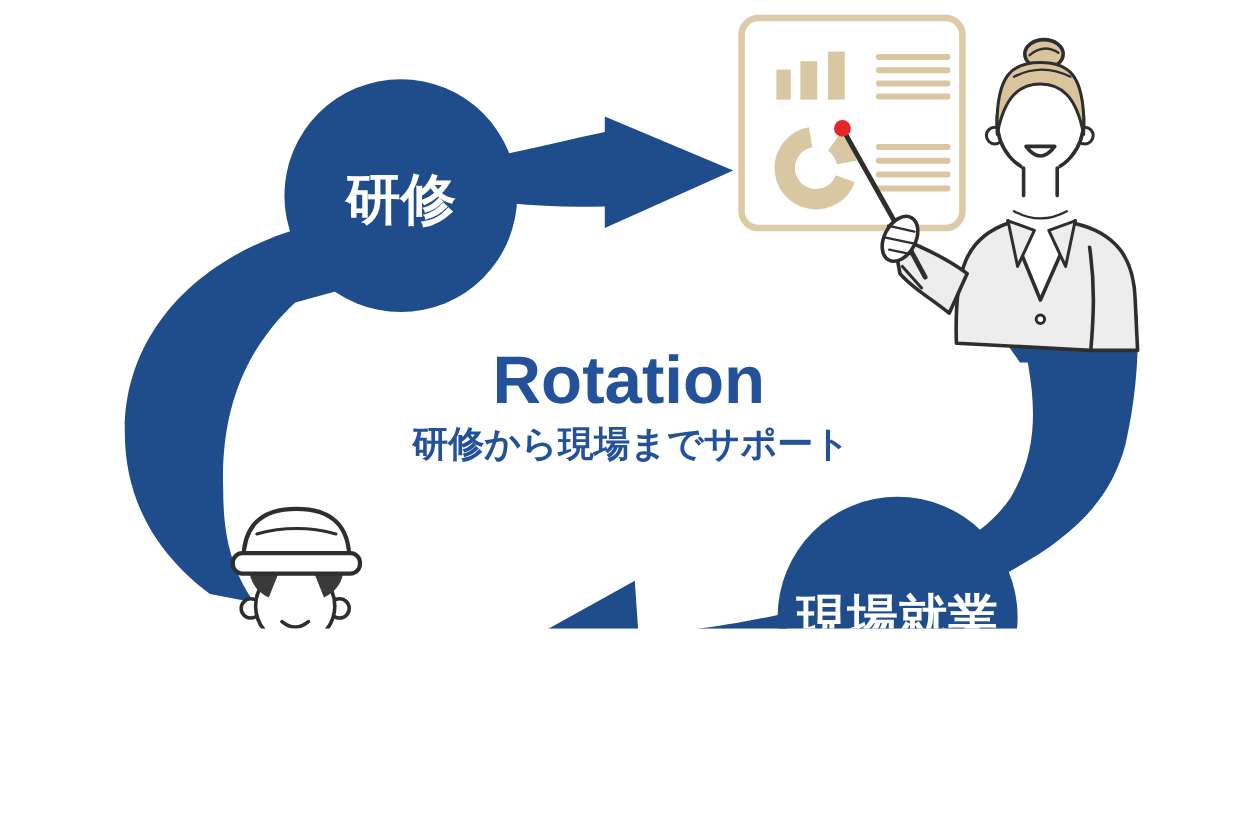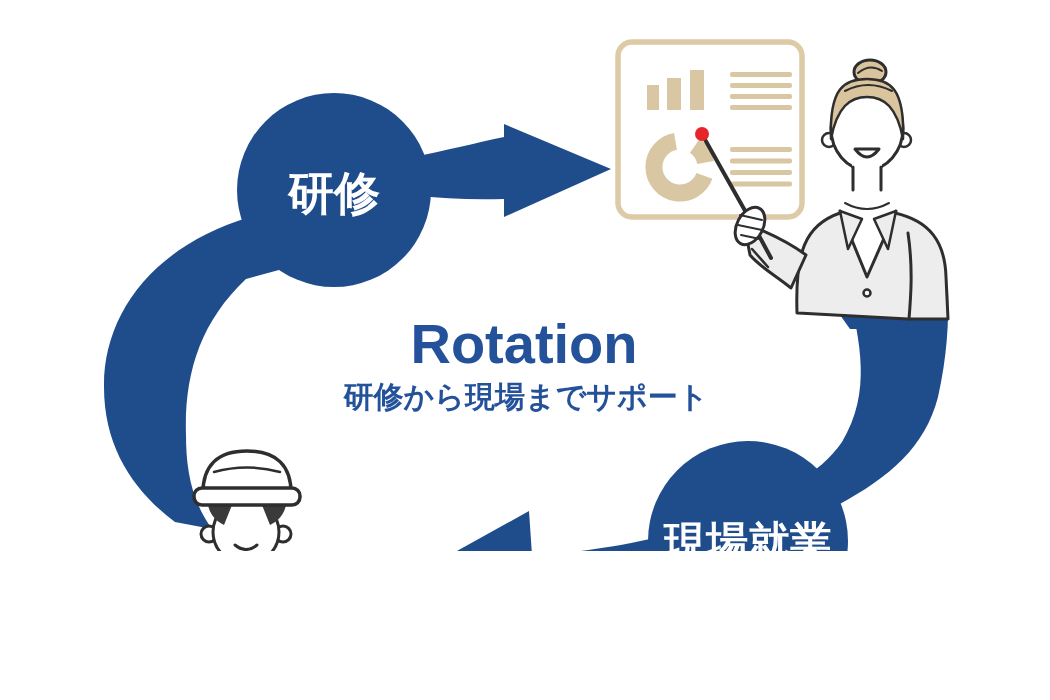--- a/index.html
+++ b/index.html
@@ -1,17 +1,17 @@
 <!DOCTYPE html>
 <html style="--primary-blue: #1F4D8C; --text-navy: #24529A; --tan: #D8C7A2; --board-border: #DCCBA6; --hair-tan: #D9C49E; --red-pointer: #E6252B; --tie-yellow: #F5D62B; --suit-gray: #EDEDED; --uniform-gray: #DBDDDE; --laptop-gray: #9B9FA3; --deck-gray: #C8CCCE; --outline: #2E2E2E;"><head>
 <meta charset="utf-8">
 <style>
   html,body{margin:0;padding:0;background:#ffffff;}
   .canvas{position:relative;width:1050px;height:524px;background:#ffffff;overflow:hidden;
-          font-family:"Liberation Sans","DejaVu Sans",sans-serif;margin-top:27px;}
+          font-family:"Liberation Sans","DejaVu Sans",sans-serif;}
   svg{display:block;}
   .ttl{font-family:"Liberation Sans","DejaVu Sans",sans-serif;font-weight:bold;
        fill:var(--text-navy);}
   .sub{font-family:"Liberation Sans","DejaVu Sans",sans-serif;font-weight:600;
        fill:var(--text-navy);}
   .node-label{font-family:"Liberation Sans","DejaVu Sans",sans-serif;font-weight:bold;fill:#ffffff;}
   .blue{fill:var(--primary-blue);}
   .ln{stroke:var(--outline);fill:none;stroke-linecap:round;stroke-linejoin:round;}
 </style>
 </head>

